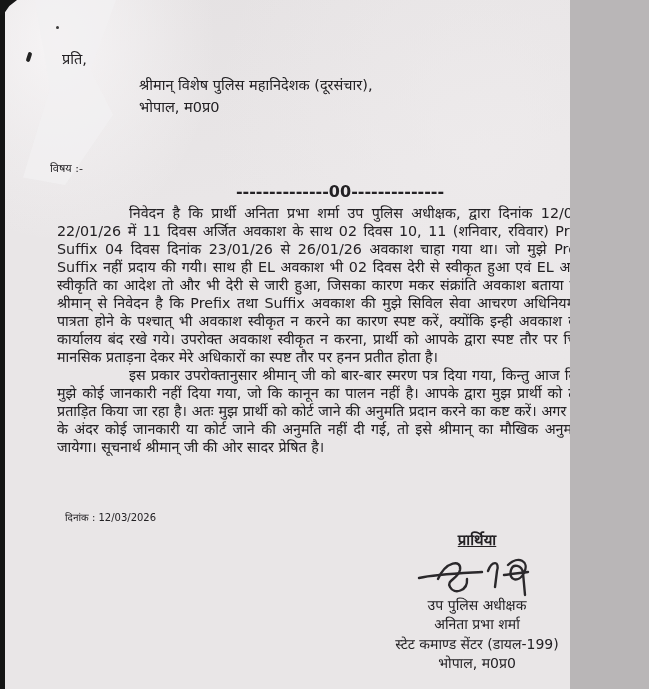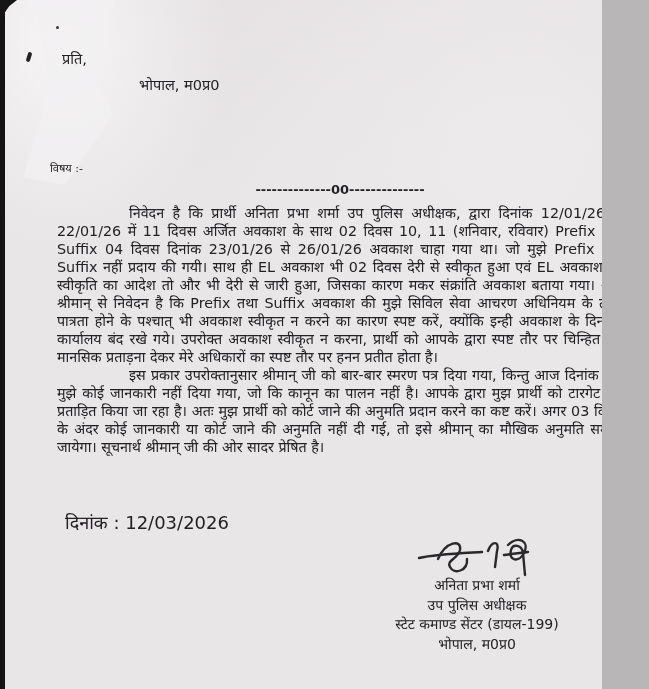--- a/index.html
+++ b/index.html
@@ -11,21 +11,20 @@
   .page{
     position:relative;
     width:570px;height:689px;
     background:#e9e6e7;
     background-image:
       radial-gradient(ellipse at 10% 6%, rgba(248,246,247,.9) 0%, rgba(248,246,247,0) 22%),
       radial-gradient(ellipse at 85% 20%, rgba(240,237,238,.6) 0%, rgba(240,237,238,0) 40%),
       linear-gradient(170deg, rgba(214,210,212,.22) 0%, rgba(233,230,231,0) 30%);
     overflow:hidden;
     color:#232124;
-    padding-left:32px;
   }
   
   .edge-strip{
     position:absolute;left:0;top:0;width:5px;height:689px;
     background:#141414;
   }
   .corner-wedge{
     position:absolute;left:0;top:0;width:17px;height:15px;
     background:#161616;
     clip-path:polygon(0 0,100% 0,55% 40%,18% 100%,0 100%);
@@ -57,32 +56,32 @@
   .subject-label{
     position:absolute;left:50px;top:160px;
     font-size:11px;
   }
   .subject-text{
     position:absolute;left:139px;top:160px;
     font-size:14.5px;white-space:nowrap;
   }
   .divider{
     position:absolute;left:57px;top:182px;width:566px;
-    text-align:center;font-weight:700;font-size:13px;
+    text-align:center;font-weight:700;font-size:16px;
     letter-spacing:0;white-space:nowrap;
   }
   .letter-body{
     position:absolute;left:57px;top:204px;width:566px;
     font-size:14.3px;line-height:18px;
     text-align:justify;
   }
   .letter-body p{margin:0;text-indent:72px;}
   .date-line{
     position:absolute;left:65px;top:510px;
-    font-size:18px;
+    font-size:10px;
   }
   .sig-block{
     position:absolute;left:388px;top:531px;width:178px;
     text-align:center;font-size:14px;line-height:19.5px;
   }
   .sig-heading{
     font-weight:700;text-decoration:underline;
     font-size:15px;margin-bottom:2px;
   }
   .sig-svg{display:block;margin:2px auto -3px auto;}
@@ -94,43 +93,45 @@
 
   <div class="wrinkle"></div>
   <div class="edge-strip"></div>
   <div class="corner-wedge"></div>
   <div class="ink-dot"></div>
   <div class="ink-mark"></div>
 
   <div class="salutation">प्रति,</div>
 
   <div class="recipient">
+    <div>श्रीमान् विशेष पुलिस महानिदेशक (दूरसंचार),</div>
     <div>भोपाल, म0प्र0</div>
   </div>
 
   <div class="subject-label">विषय :-</div>
 
   <div class="divider">--------------00--------------</div>
 
   <div class="letter-body">
     <p>निवेदन है कि प्रार्थी अनिता प्रभा शर्मा उप पुलिस अधीक्षक, द्वारा दिनांक 12/01/26 से 22/01/26 में 11 दिवस अर्जित अवकाश के साथ 02 दिवस 10, 11 (शनिवार, रविवार) Prefix तथा Suffix 04 दिवस दिनांक 23/01/26 से 26/01/26 अवकाश चाहा गया था। जो मुझे Prefix तथा Suffix नहीं प्रदाय की गयी। साथ ही EL अवकाश भी 02 दिवस देरी से स्वीकृत हुआ एवं EL अवकाश की स्वीकृति का आदेश तो और भी देरी से जारी हुआ, जिसका कारण मकर संक्रांति अवकाश बताया गया। अतः श्रीमान् से निवेदन है कि Prefix तथा Suffix अवकाश की मुझे सिविल सेवा आचरण अधिनियम के तहत पात्रता होने के पश्चात् भी अवकाश स्वीकृत न करने का कारण स्पष्ट करें, क्योंकि इन्ही अवकाश के दिनों में कार्यालय बंद रखे गये। उपरोक्त अवकाश स्वीकृत न करना, प्रार्थी को आपके द्वारा स्पष्ट तौर पर चिन्हित कर मानसिक प्रताड़ना देकर मेरे अधिकारों का स्पष्ट तौर पर हनन प्रतीत होता है।</p>
     <p>इस प्रकार उपरोक्तानुसार श्रीमान् जी को बार-बार स्मरण पत्र दिया गया, किन्तु आज दिनांक तक मुझे कोई जानकारी नहीं दिया गया, जो कि कानून का पालन नहीं है। आपके द्वारा मुझ प्रार्थी को टारगेट कर प्रताड़ित किया जा रहा है। अतः मुझ प्रार्थी को कोर्ट जाने की अनुमति प्रदान करने का कष्ट करें। अगर 03 दिवस के अंदर कोई जानकारी या कोर्ट जाने की अनुमति नहीं दी गई, तो इसे श्रीमान् का मौखिक अनुमति समझा जायेगा। सूचनार्थ श्रीमान् जी की ओर सादर प्रेषित है।</p>
   </div>
 
   <div class="date-line">दिनांक : 12/03/2026</div>
 
   <div class="sig-block">
+    <div class="sig-heading">प्रार्थिया</div>
     <svg class="sig-svg" width="122" height="46" viewBox="0 0 122 46">
       <g fill="none" stroke="#2a282b" stroke-width="2.4" stroke-linecap="round">
         <path d="M22,26 C30,8 46,6 44,17 C42,26 30,27 34,34 C38,42 52,38 51,26"></path>
         <path d="M3,25 C20,21 50,20 66,19"></path>
         <path d="M72,18 C76,7 84,8 81,18 L79,34"></path>
         <path d="M92,12 C102,2 114,8 108,20 C103,30 92,28 95,17 C97,10 106,12 107,20 L109,42"></path>
         <path d="M88,22 C95,21 104,20 112,19"></path>
       </g>
     </svg>
+    <div>उप पुलिस अधीक्षक</div>
     <div>अनिता प्रभा शर्मा</div>
-    <div>उप पुलिस अधीक्षक</div>
     <div>स्टेट कमाण्ड सेंटर (डायल-199)</div>
     <div>भोपाल, म0प्र0</div>
   </div>
 
 </div>
 
 </body></html>

